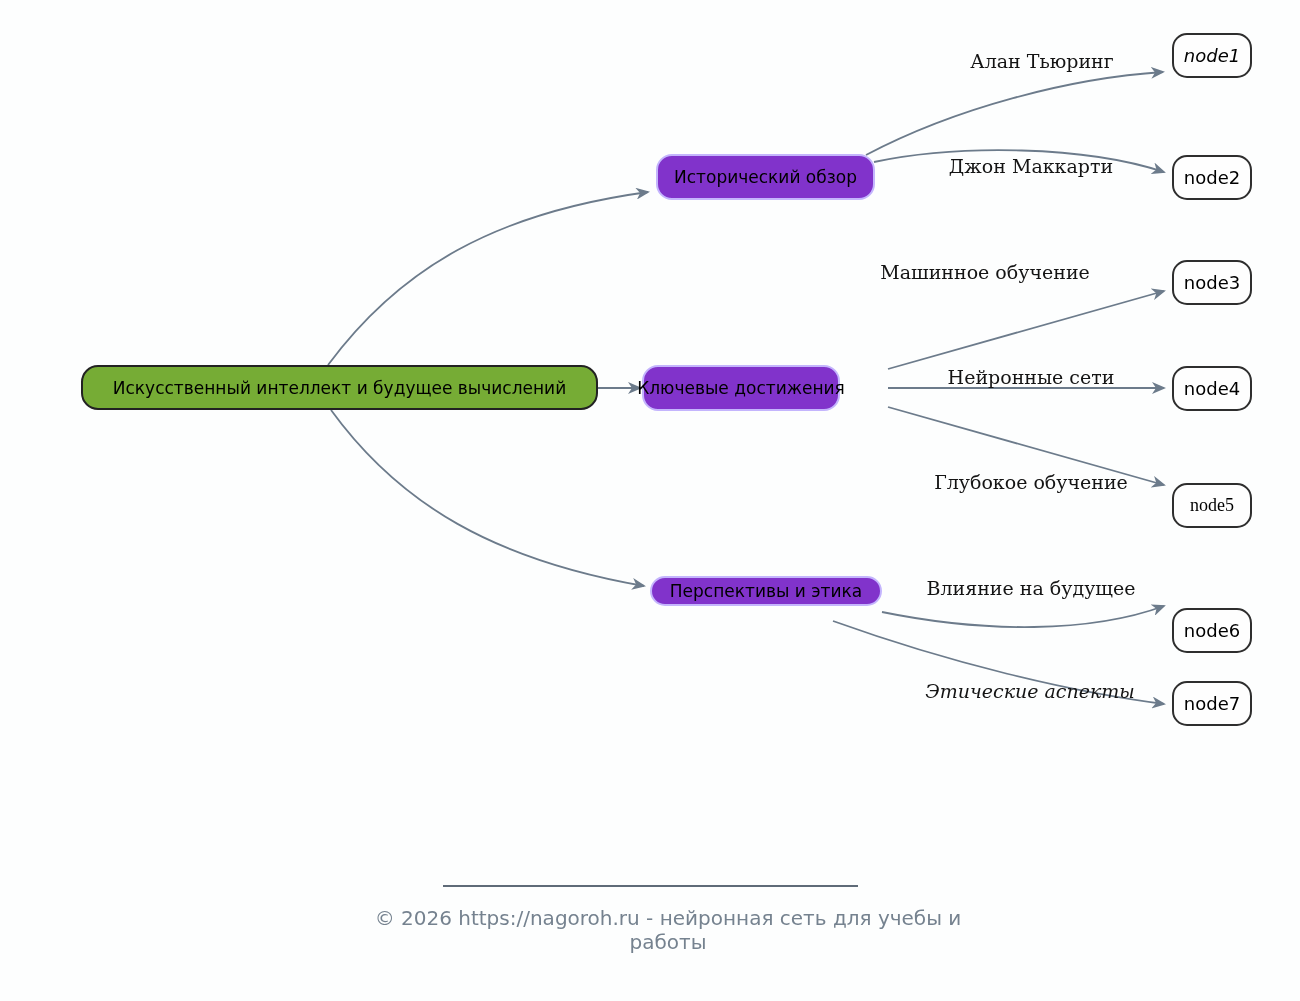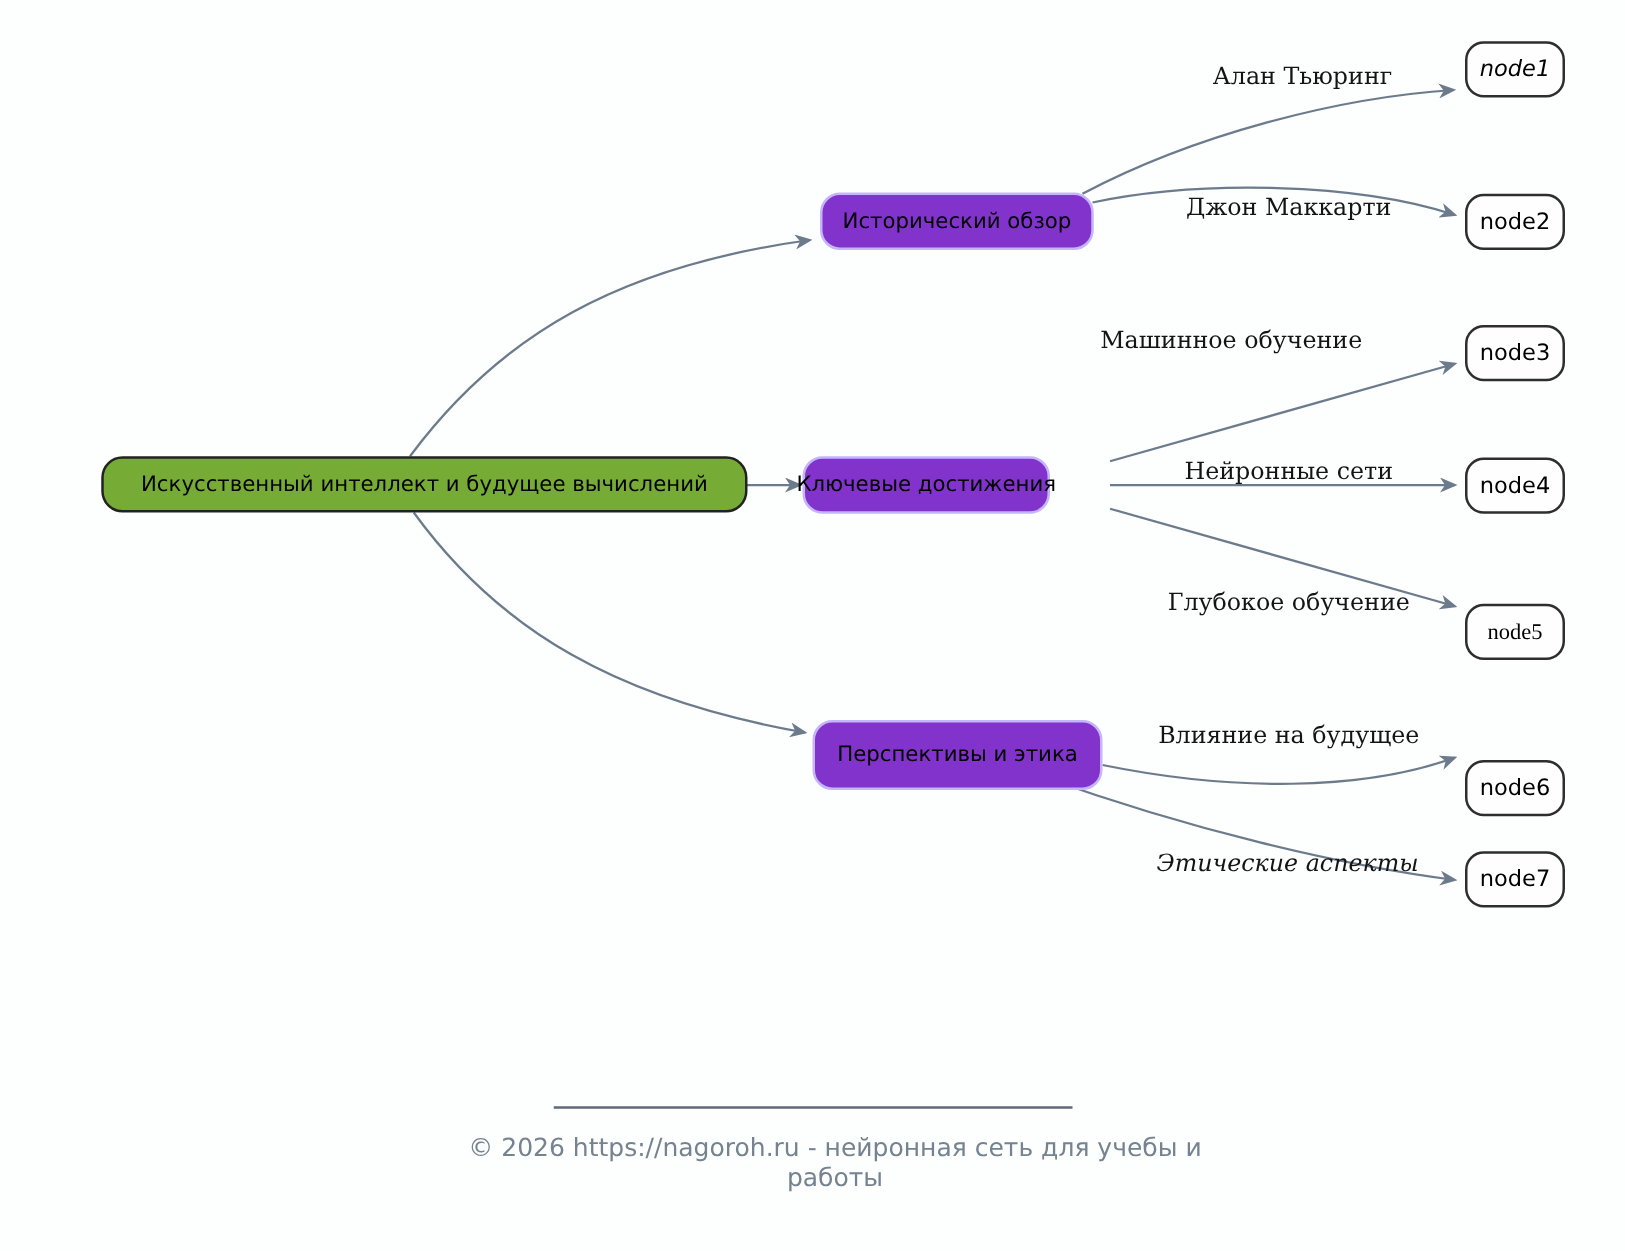--- a/index.html
+++ b/index.html
@@ -107,21 +107,21 @@
     <path class="edge" d="M 888 388 L 1164 388" marker-end="url(#arrow)"></path>
     <path class="edge" d="M 888 407 L 1164 485" marker-end="url(#arrow)"></path>
     <path class="edge" d="M 882 612 C 985 633 1090 633 1164 606" marker-end="url(#arrow)"></path>
     <path class="edge" d="M 833 621 C 950 663 1070 692 1164 704" marker-end="url(#arrow)"></path>
   </svg>
 
   <div class="node node-root">Искусственный интеллект и будущее вычислений</div>
 
   <div class="node node-branch" style="left:656px; top:154px; width:219px; height:46px;">Исторический обзор</div>
   <div class="node node-branch" style="left:642px; top:365px; width:198px; height:46px;">Ключевые достижения</div>
-  <div class="node node-branch" style="left:650px; top:576px; width:232px; height:56px;">Перспективы и этика</div>
+  <div class="node node-branch" style="left:650px; top:576px; width:232px; height:30px;">Перспективы и этика</div>
 
   <div class="node node-leaf" style="top:33px;font-style:italic;">node1</div>
   <div class="node node-leaf" style="top:155px;">node2</div>
   <div class="node node-leaf" style="top:260px;">node3</div>
   <div class="node node-leaf" style="top:366px;">node4</div>
   <div class="node node-leaf" style="top:483px;font-family:Liberation Serif, serif;">node5</div>
   <div class="node node-leaf" style="top:576px;margin-top:32px;">node6</div>
   <div class="node node-leaf" style="top:681px;">node7</div>
 
   <span class="edge-label" style="left:1030px; top:61px;margin-left:12px;">Алан Тьюринг</span>

